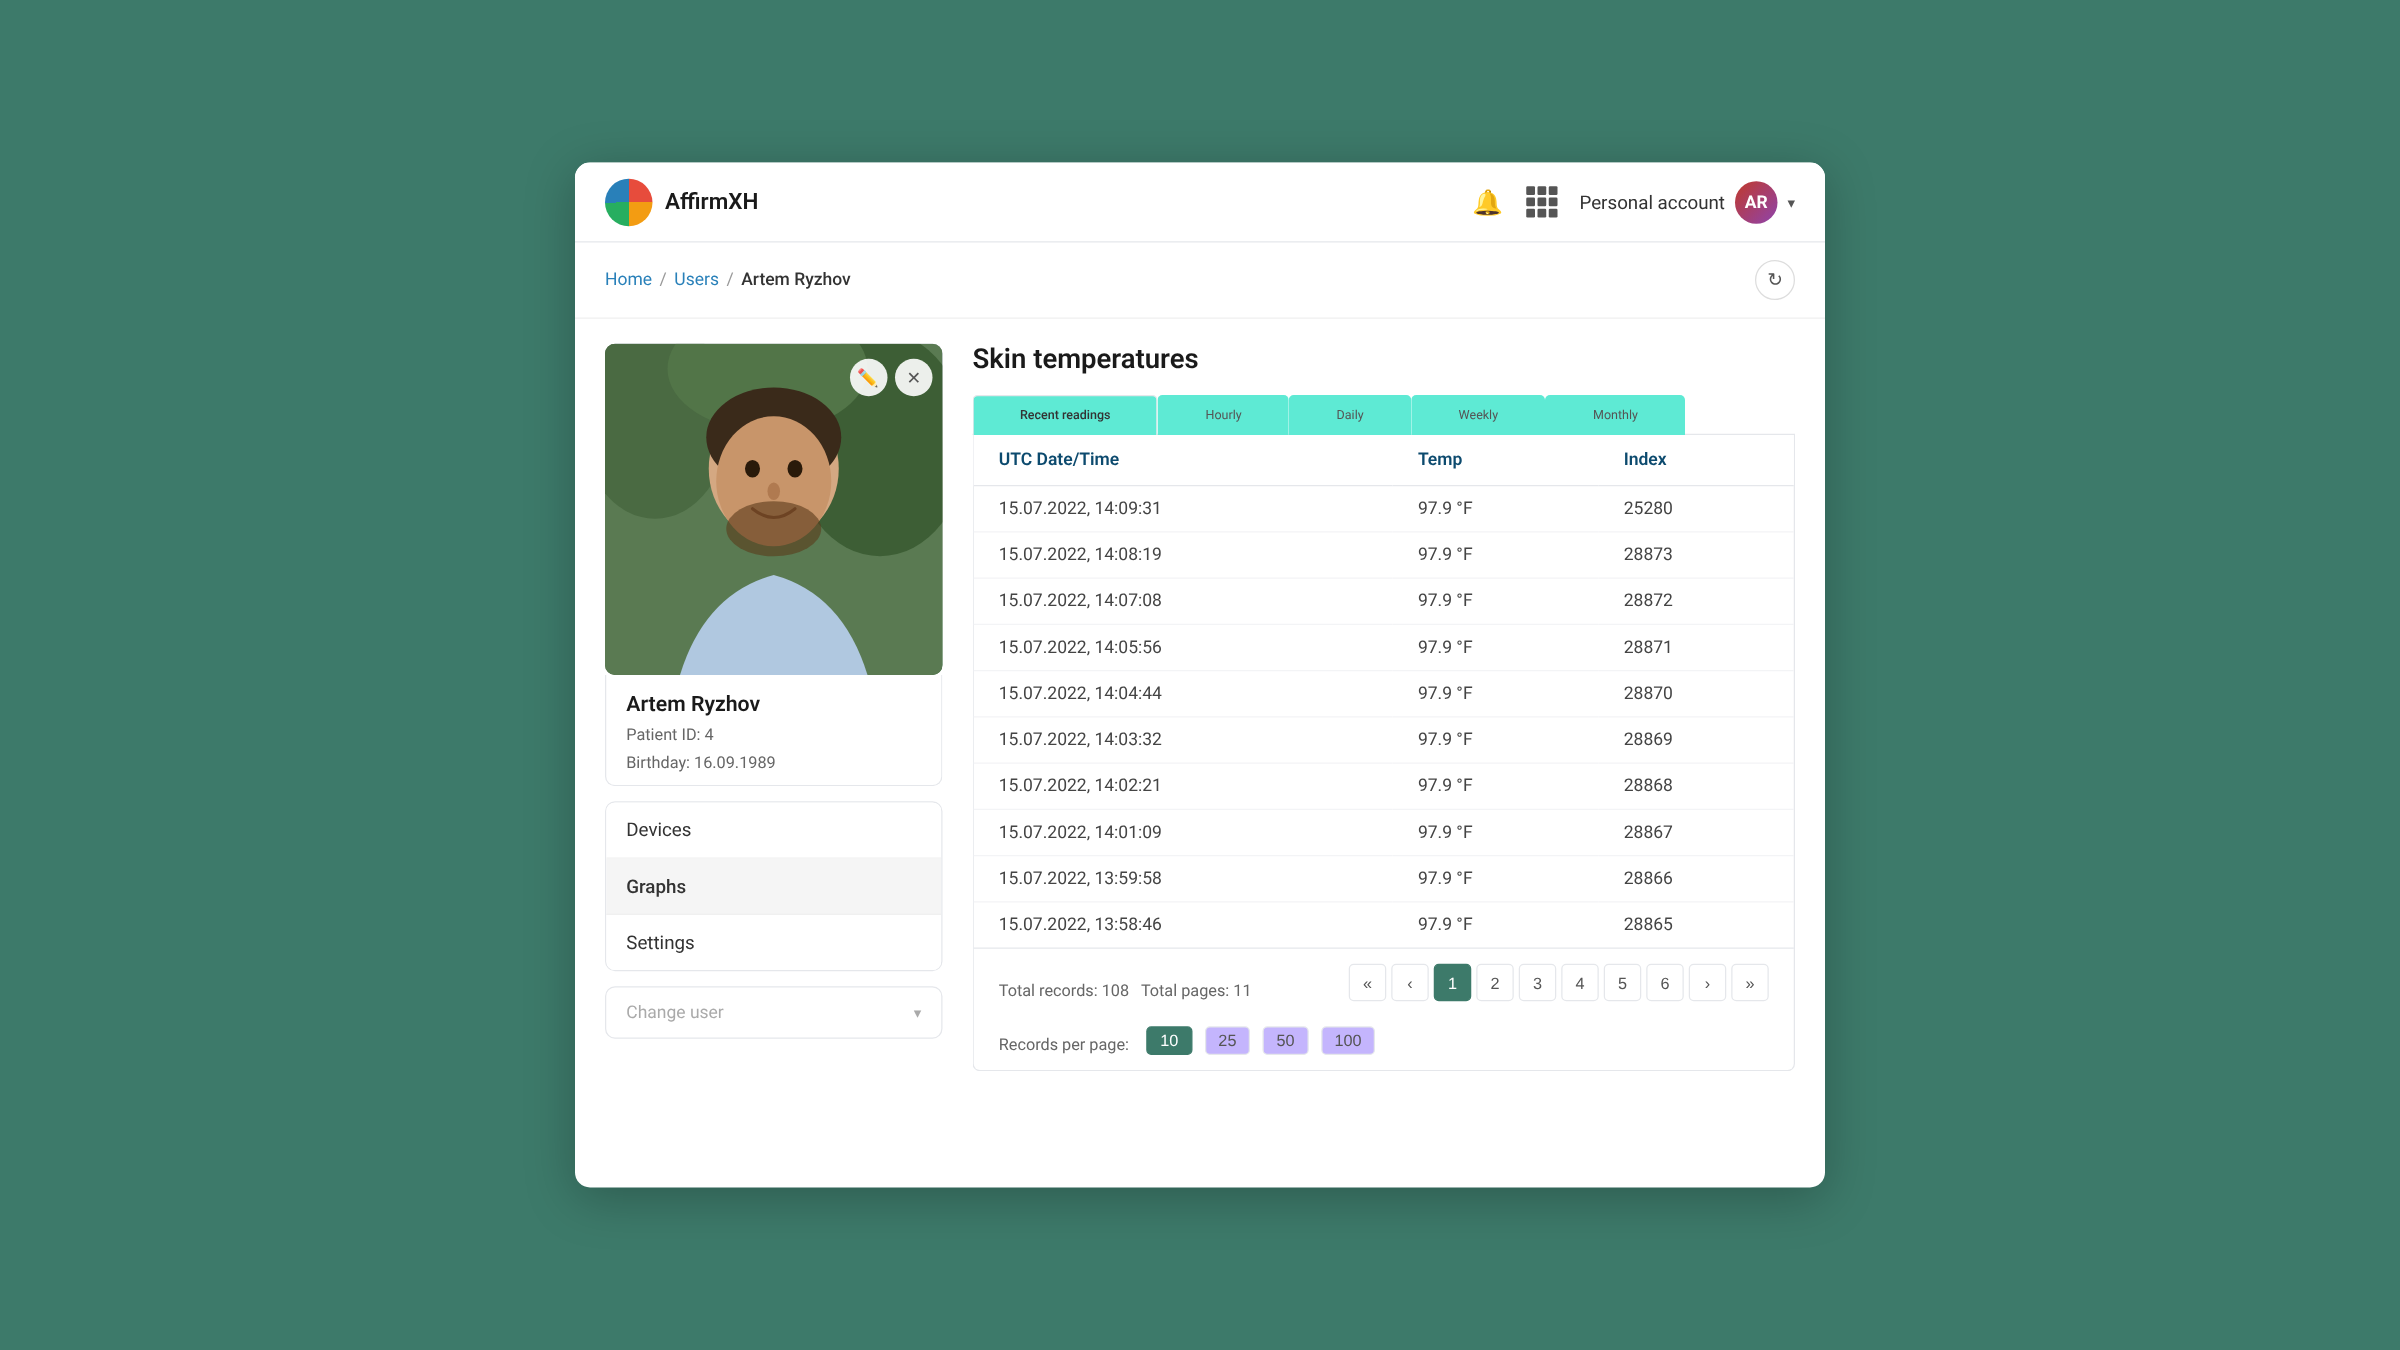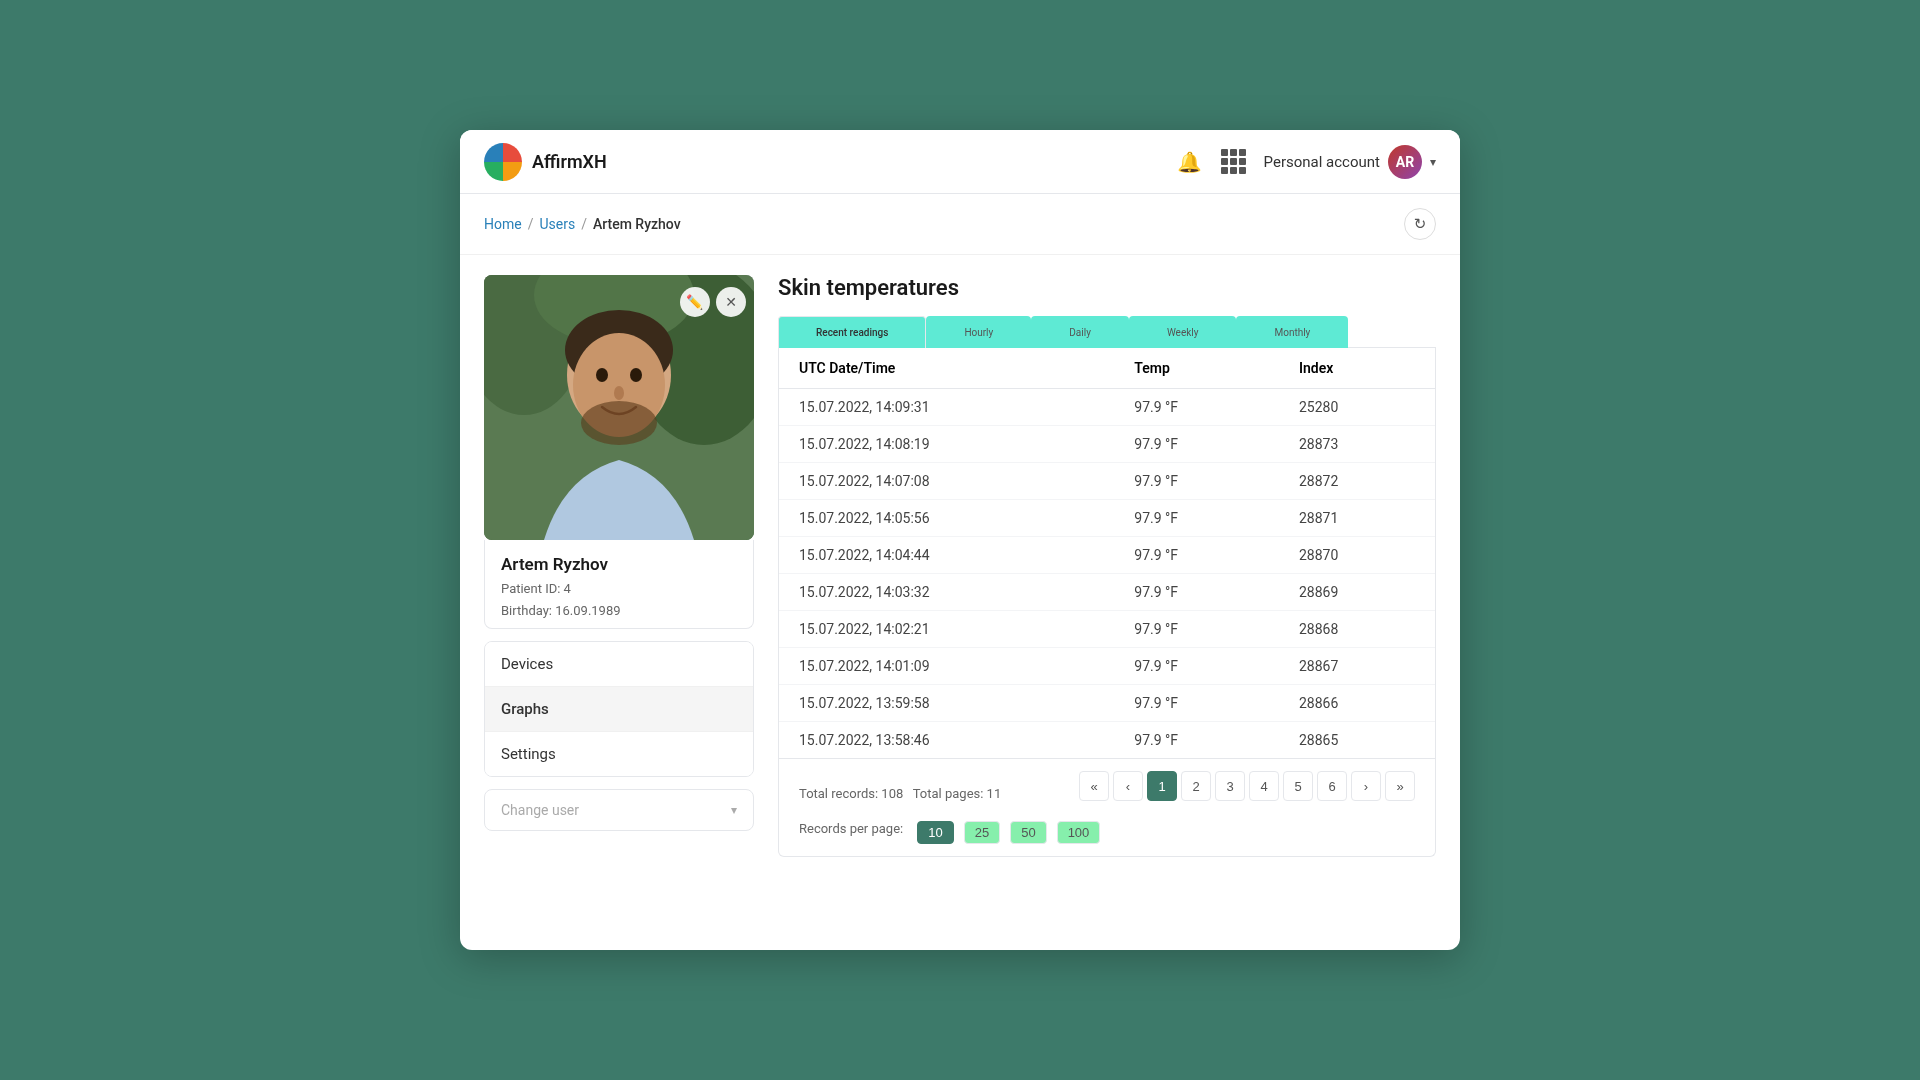--- a/index.html
+++ b/index.html
@@ -250,21 +250,21 @@
     }
     table {
       width: 100%;
       border-collapse: collapse;
       font-size: 14px;
     }
     thead th {
       padding: 12px 20px;
       text-align: left;
       font-weight: 600;
-      color: #000000;
+      color: #0c4a6e;
       border-bottom: 1px solid #e5e7eb;
       background: #fff;
     }
     tbody tr {
       border-bottom: 1px solid #f3f4f6;
     }
     tbody tr:last-child { border-bottom: none; }
     tbody td {
       padding: 10px 20px;
       color: #444;
@@ -299,30 +299,30 @@
       font-size: 13px;
       color: #555;
     }
     .page-btn.active {
       background: #3d7a6a;
       color: #fff;
       border-color: #3d7a6a;
     }
     .per-page-footer {
       display: flex;
-      align-items: flex-start;
+      align-items: flex-end;
       gap: 10px;
       margin-top: 8px;
       padding: 0 20px 12px;
     }
     .per-page-btn {
       padding: 3px 10px;
       border: 1px solid #e5e7eb;
       border-radius: 4px;
-      background: #86efac;
+      background: #c4b5fd;
       cursor: pointer;
       font-size: 13px;
       color: #555;
     }
     .per-page-btn.active {
       background: #3d7a6a;
       color: #fff;
       border-color: #3d7a6a;
     }
     .per-page-label {

